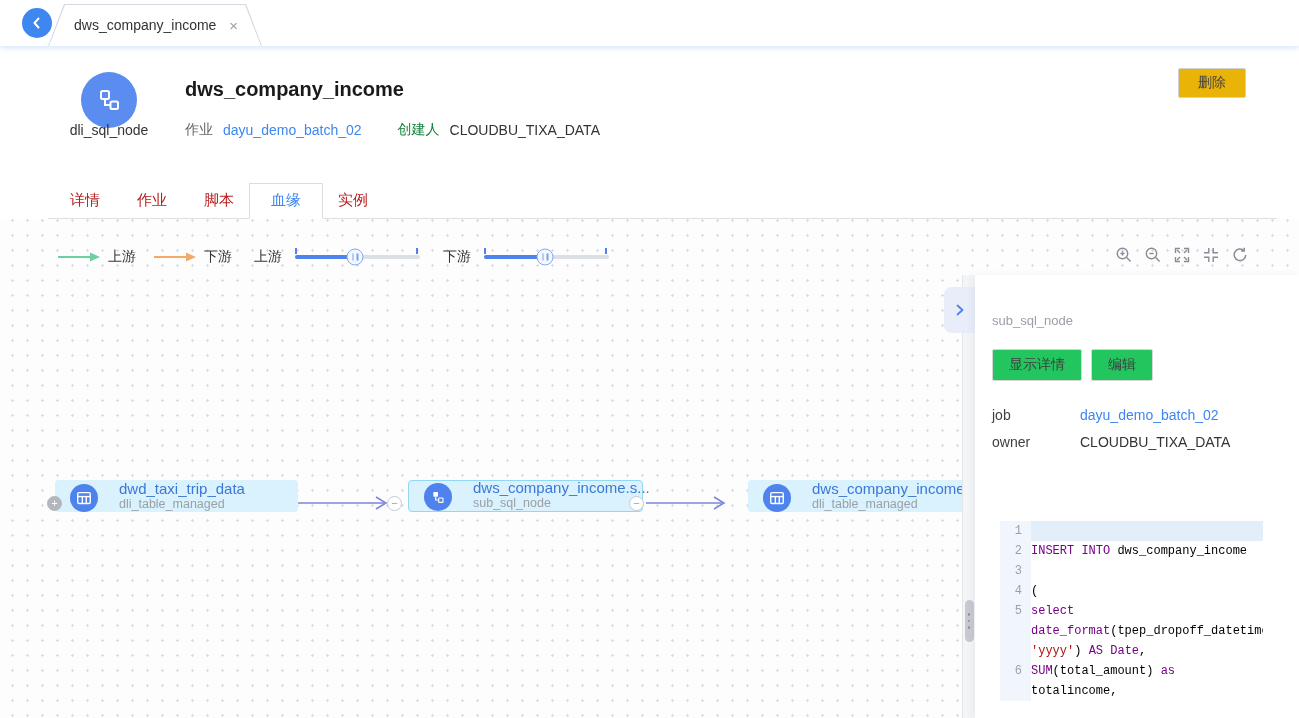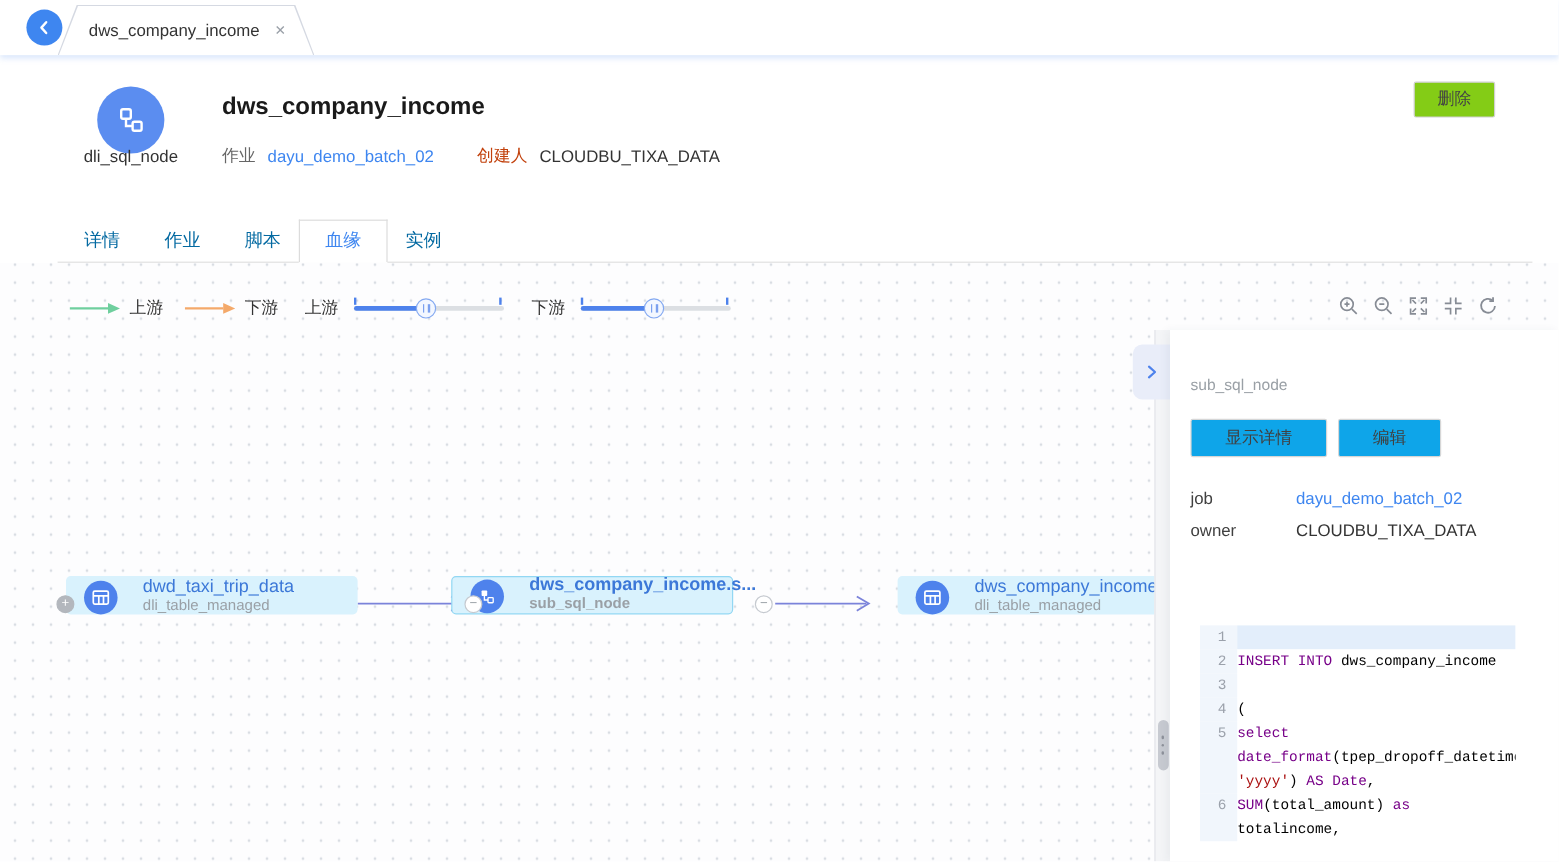--- a/index.html
+++ b/index.html
@@ -23,30 +23,30 @@
 
   
   .hdr-icon { position:absolute; left:81px; top:72px; width:56px; height:56px; border-radius:50%;
               background:#5b8df0; display:flex; align-items:center; justify-content:center; }
   .hdr-icon-label { position:absolute; left:48px; top:122px; width:122px; text-align:center;
                     font-size:14px; color:#333; }
   .page-title { position:absolute; left:185px; top:78px; font-size:20px; font-weight:700; color:#1a1a1a; }
   .meta-row { position:absolute; left:185px; top:121px; display:flex; align-items:center; font-size:14px; }
   .meta-label { color:#666; }
   .meta-link { color:#3e86f0; margin-left:10px; cursor:pointer; }
-  .meta-label2 { color:#c2410c; margin-left:36px; }
+  .meta-label2 { color:#15803d; margin-left:36px; }
   .meta-value { color:#333; margin-left:10px; }
-  .delete-btn { position:absolute; left:1178px; top:68px; width:68px; height:30px; background:#84cc16;
+  .delete-btn { position:absolute; left:1178px; top:68px; width:68px; height:30px; background:#eab308;
                 border:1px solid #d0d0d0; border-radius:2px; font-size:14px; color:#444;
                 display:flex; align-items:center; justify-content:center; cursor:pointer; }
 
   
   .nav-tabs { position:absolute; left:48px; top:186px; width:1229px; height:33px;
               border-bottom:1px solid #e0e0e0; display:flex; align-items:flex-end; padding-left:22px; z-index:5; }
-  .nav-item { font-size:15px; color:#0369a1; padding:7px 0 8px; margin-right:37px; cursor:pointer; }
+  .nav-item { font-size:15px; color:#b91c1c; padding:7px 0 8px; margin-right:37px; cursor:pointer; }
   .nav-item.active { color:#3e86f0; background:#fff; border:1px solid #dcdcdc; border-bottom:1px solid #fff;
                      padding:7px 21px 8px; margin-left:-22px; margin-right:15px; margin-bottom:-1px; }
 
   
   .canvas { position:absolute; left:0; top:219px; width:1299px; height:499px; background:#fdfdfe;
             background-image:radial-gradient(circle, #d9dde3 1px, transparent 1.4px);
             background-size:15px 15px; background-position:5px 9px; overflow:hidden; }
 
   .legend-row { position:absolute; left:58px; top:28px; display:flex; align-items:center; height:20px; }
   .legend-label { font-size:14px; color:#333; margin:0 18px 0 8px; }
@@ -92,21 +92,21 @@
                   border-radius:8px 0 0 8px; display:flex; align-items:center; justify-content:center;
                   cursor:pointer; z-index:9; }
 
   
   .panel { position:absolute; left:975px; top:275px; width:324px; height:443px; background:#fff;
            box-shadow:-3px 0 7px rgba(31,56,88,.05); z-index:10; }
   .panel-title { position:absolute; left:17px; top:12px; right:8px; font-size:17px; color:#262626;
                  white-space:nowrap; overflow:hidden; }
   .panel-sub { position:absolute; left:17px; top:38px; font-size:13px; color:#9aa0a6; }
   .panel-btns { position:absolute; left:17px; top:74px; display:flex; gap:9px; }
-  .panel-btn { height:32px; padding:0 28px; background:#0ea5e9; border:1px solid #d6d6d6; border-radius:2px;
+  .panel-btn { height:32px; padding:0 16px; background:#22c55e; border:1px solid #d6d6d6; border-radius:2px;
                font-size:14px; color:#404040; display:flex; align-items:center; cursor:pointer; }
   .fields { position:absolute; left:17px; top:131px; right:10px; font-size:14px; }
   .field-row { display:flex; margin-bottom:9px; line-height:18px;align-items:flex-end; }
   .field-label { width:88px; flex:0 0 88px; color:#404040; }
   .field-value { width:150px; color:#333; overflow-wrap:break-word; }
   .field-value.nowrap { white-space:nowrap; }
   .field-value.link { color:#3e86f0; cursor:pointer; }
 
   
   .code-block { position:absolute; left:25px; top:246px; width:263px; bottom:0; overflow:hidden;
@@ -247,21 +247,21 @@
         <line x1="10" y1="10.3" x2="10" y2="18.5" stroke="#fff" stroke-width="1.7"></line>
         <line x1="14.7" y1="10.3" x2="14.7" y2="18.5" stroke="#fff" stroke-width="1.7"></line>
       </svg>
     </div>
     <div>
       <div class="node-title">dwd_taxi_trip_data</div>
       <div class="node-sub">dli_table_managed</div>
     </div>
   </div>
 
-  <div class="node selected" style="left:376px; width:235px;font-weight:bold;">
+  <div class="node selected" style="left:408px; width:235px;">
     <div class="node-icon">
       <svg width="16" height="16" viewBox="0 0 24 24">
         <rect x="5" y="4.5" width="7" height="7" rx="1" fill="#fff" stroke="none"></rect>
         <path d="M8.5 11.5 V16.5 H13" fill="none" stroke="#fff" stroke-width="1.7"></path>
         <rect x="13" y="13.5" width="6.5" height="6.5" rx="1" fill="none" stroke="#fff" stroke-width="1.7"></rect>
       </svg>
     </div>
     <div>
       <div class="node-title">dws_company_income.s...</div>
       <div class="node-sub">sub_sql_node</div>

